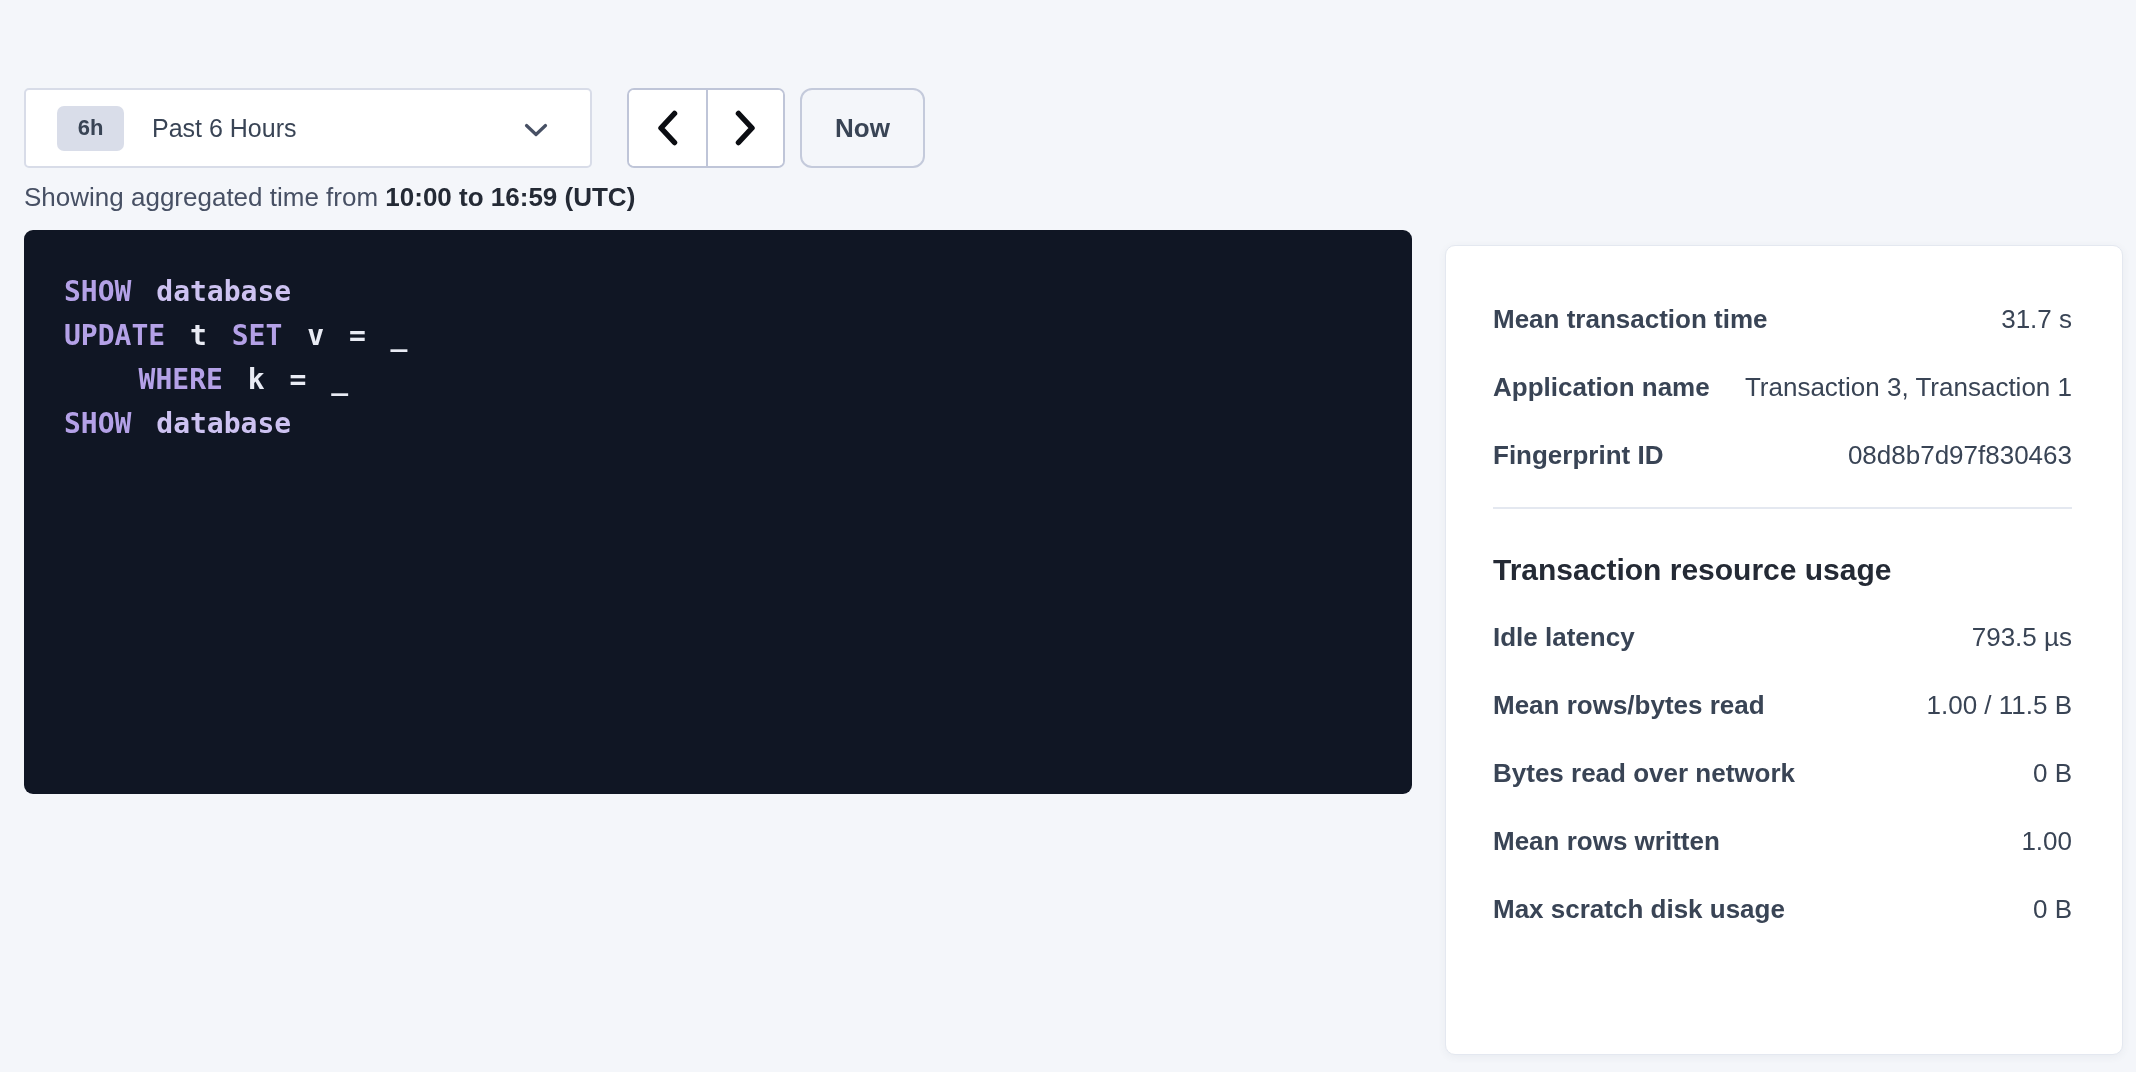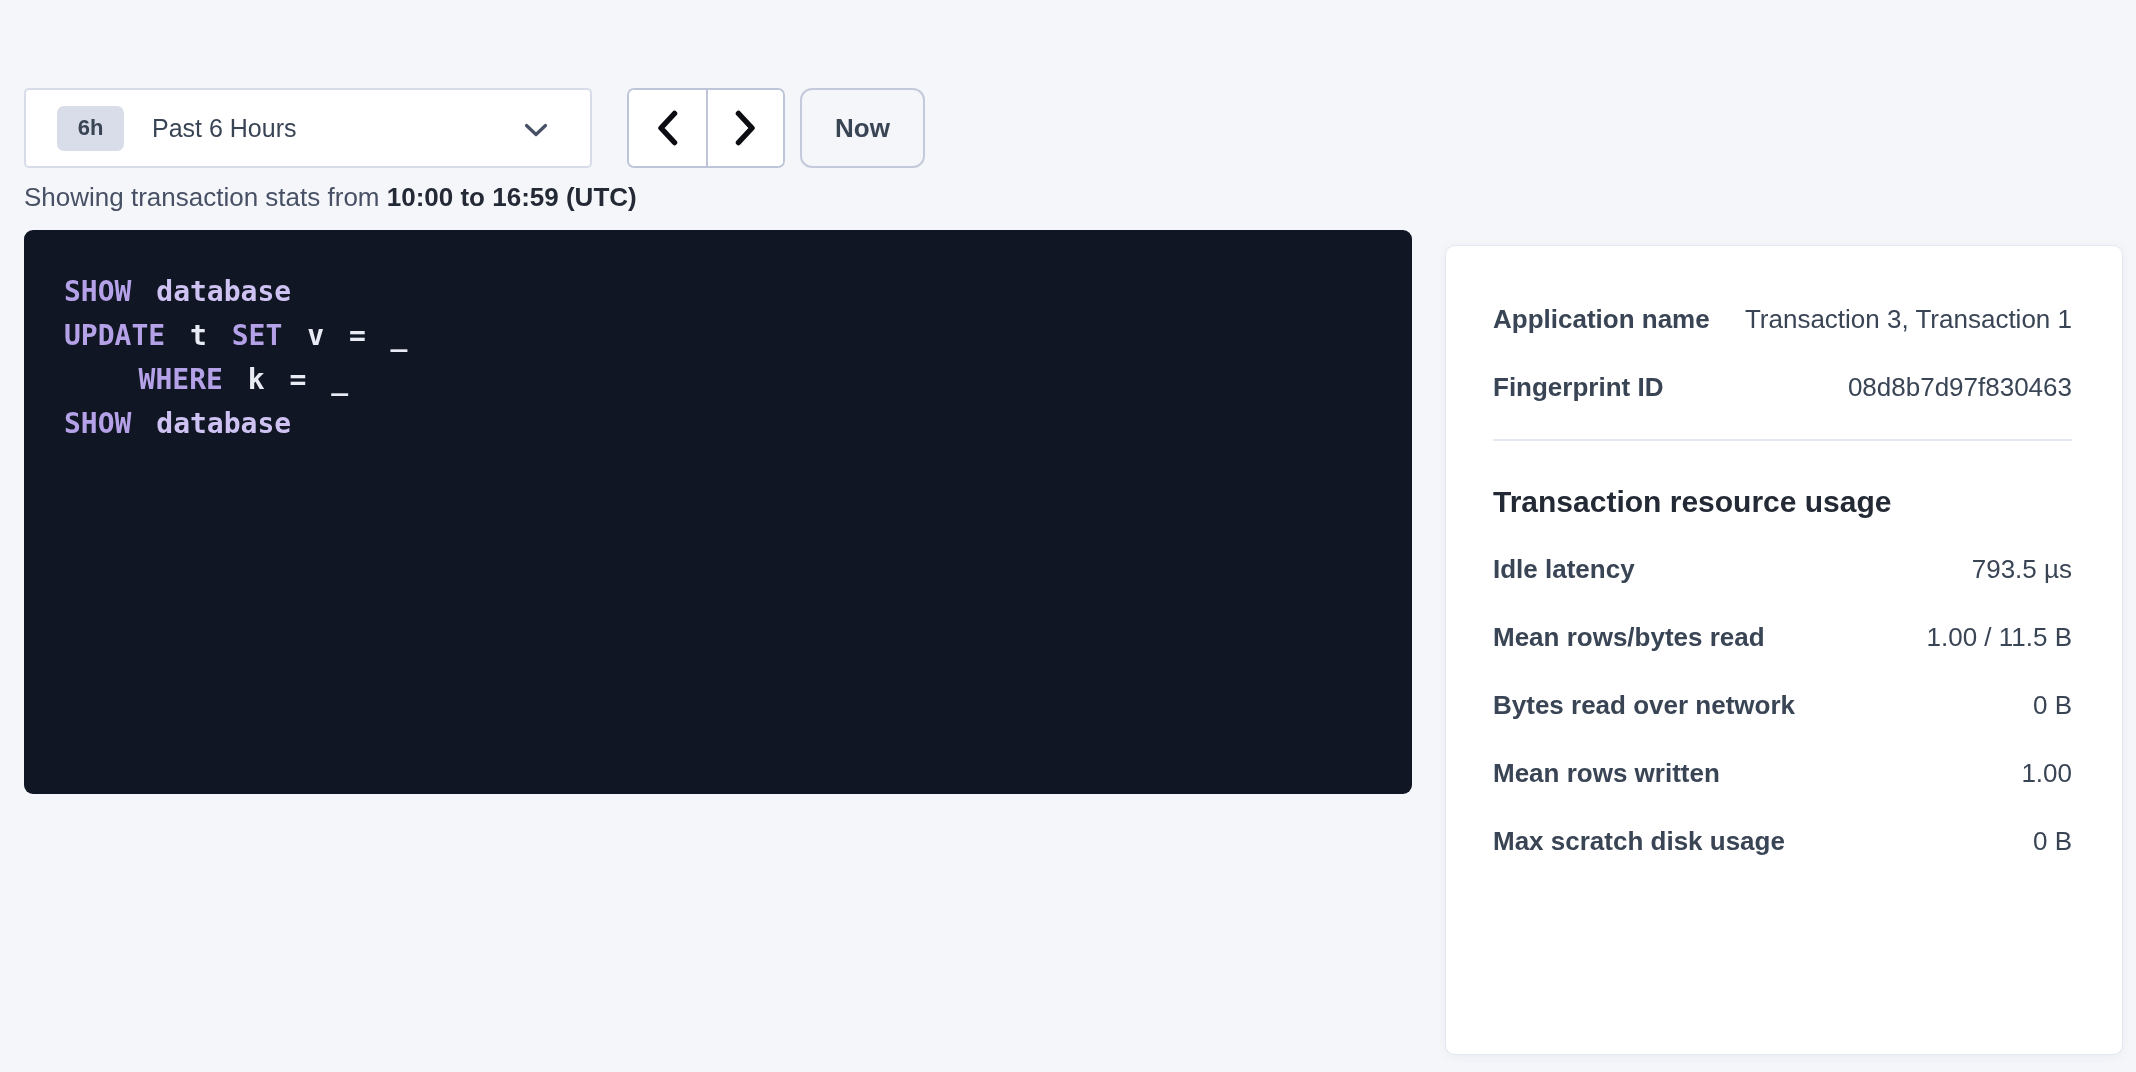--- a/index.html
+++ b/index.html
@@ -165,29 +165,33 @@
       <button class="nav-btn">
         <svg width="21" height="36" viewBox="0 0 21 36">
           <polyline points="3.5,3.5 17,18 3.5,32.5" fill="none" stroke="#0b0d12" stroke-width="5.5" stroke-linecap="round" stroke-linejoin="round"></polyline>
         </svg>
       </button>
     </div>
 
     <button class="now-btn">Now</button>
   </div>
 
-  <p class="subtitle"><span>Showing transaction stats from</span>&nbsp;<strong>10:00 to 16:59 (UTC)</strong></p>
+  <p class="subtitle"><span>Showing aggregated time from</span>&nbsp;<strong>10:00 to 16:59 (UTC)</strong></p>
 
   <div class="sql-card">
     <pre id="sql-code"><div class="sql-line"><span class="tok-keyword">SHOW </span><span class="tok-identifier">database</span></div><div class="sql-line"><span class="tok-keyword">UPDATE </span><span class="tok-plain">t </span><span class="tok-keyword">SET </span><span class="tok-plain">v = _</span></div><div class="sql-line"><span class="tok-plain">   </span><span class="tok-keyword">WHERE </span><span class="tok-plain">k = _</span></div><div class="sql-line"><span class="tok-keyword">SHOW </span><span class="tok-identifier">database</span></div></pre>
   </div>
 
   <aside class="details-card">
     <div class="rows summary">
 
+        <div class="stat-row">
+          <span class="stat-label">Mean transaction time</span>
+          <span class="stat-value">31.7 s</span>
+        </div>
 
         <div class="stat-row">
           <span class="stat-label">Application name</span>
           <span class="stat-value">Transaction 3, Transaction 1</span>
         </div>
 
         <div class="stat-row">
           <span class="stat-label">Fingerprint ID</span>
           <span class="stat-value">08d8b7d97f830463</span>
         </div>

